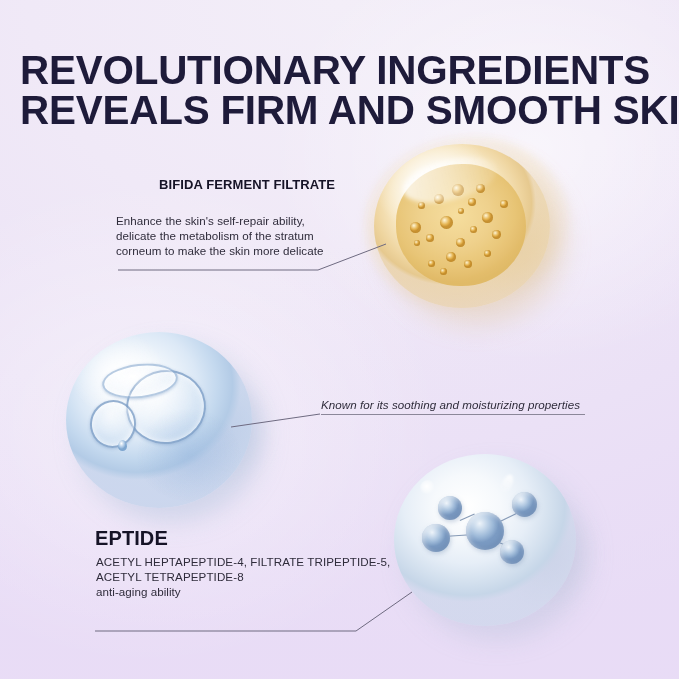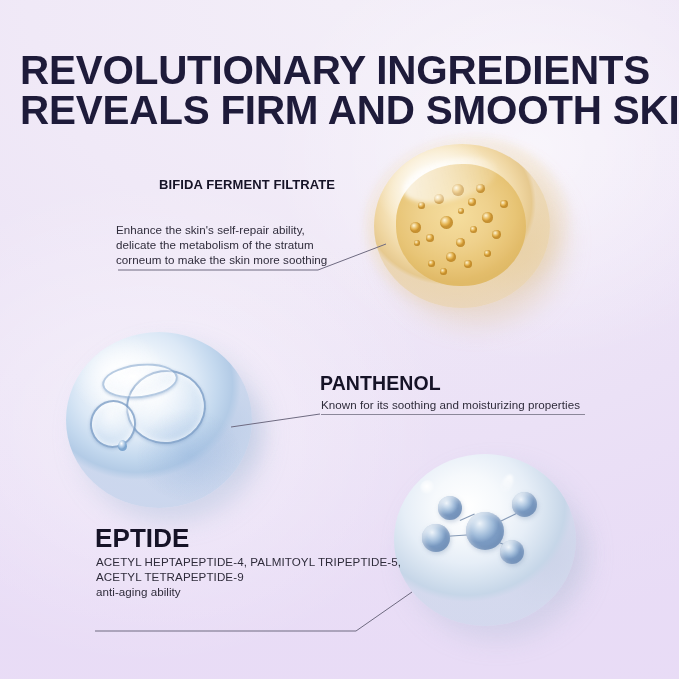--- a/index.html
+++ b/index.html
@@ -66,26 +66,26 @@
   .ing-body {
     position: absolute;
     color: #2f2c3b;
     font-size: 11.6px;
     line-height: 15.2px;
     letter-spacing: 0.05px;
   }
   .ing-body .bline { display: block; white-space: nowrap; }
 
   #bifida-title { left: 115px; top: 174px; font-size: 13px; line-height: 22px; width: 250px; margin-left: 44px; }
-  #bifida-body  { left: 116px; top: 222px; width: 260px; }
+  #bifida-body  { left: 116px; top: 213px; width: 260px; }
 
   #panthenol-title { left: 320px; top: 372px; font-size: 19.5px; line-height: 22px; width: 260px; }
-  #panthenol-body  { left: 321px; top: 397px; width: 300px; }
-
-  #eptide-title { left: 95px; top: 527px; font-size: 26px; line-height: 22px; width: 200px; }
+  #panthenol-body  { left: 321px; top: 397px; width: 300px; font-style: italic; }
+
+  #eptide-title { left: 95px; top: 527px; font-size: 20px; line-height: 22px; width: 200px; }
   #eptide-body  { left: 96px; top: 554px; width: 300px; }
   #eptide-body .bline.caps { letter-spacing: 0.1px; }
 
   
   .blob { position: absolute; }
 
   
   #gold-blob {
     left: 366px; top: 138px;
     width: 206px; height: 178px;
@@ -346,32 +346,29 @@
       <span class="hl-line">REVEALS FIRM AND SMOOTH SKIN</span>
     </h1>
 
     <div class="ing-title" id="bifida-title">
       <span class="bline">BIFIDA FERMENT</span>
       <span class="bline">FILTRATE</span>
     </div>
     <div class="ing-body" id="bifida-body">
       <span class="bline">Enhance the skin's self-repair ability,</span>
       <span class="bline">delicate the metabolism of the stratum</span>
-      <span class="bline">corneum to make the skin more soothing</span>
-    </div>
-
-    <div class="ing-title" id="panthenol-title">
-      <span class="bline">PANTHENOL</span>
-    </div>
+      <span class="bline">corneum to make the skin more delicate</span>
+    </div>
+
     <div class="ing-body" id="panthenol-body">
       <span class="bline">Known for its soothing and moisturizing properties</span>
     </div>
 
     <div class="ing-title" id="eptide-title">
       <span class="bline">EPTIDE</span>
     </div>
     <div class="ing-body" id="eptide-body">
-      <span class="bline caps">ACETYL HEPTAPEPTIDE-4, PALMITOYL TRIPEPTIDE-5,</span>
-      <span class="bline caps">ACETYL TETRAPEPTIDE-9</span>
+      <span class="bline caps">ACETYL HEPTAPEPTIDE-4, FILTRATE TRIPEPTIDE-5,</span>
+      <span class="bline caps">ACETYL TETRAPEPTIDE-8</span>
       <span class="bline">anti-aging ability</span>
     </div>
   </div>
 </div>
 
 </body></html>

